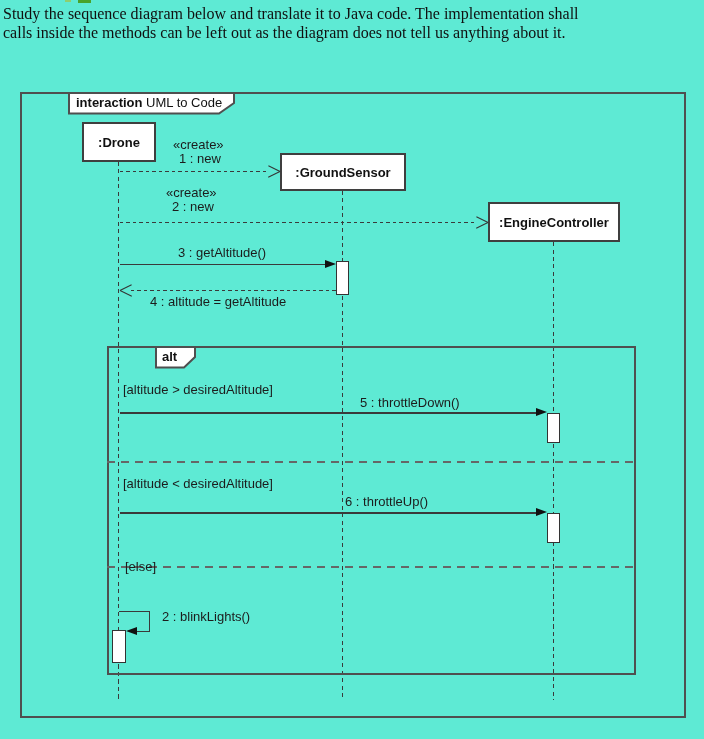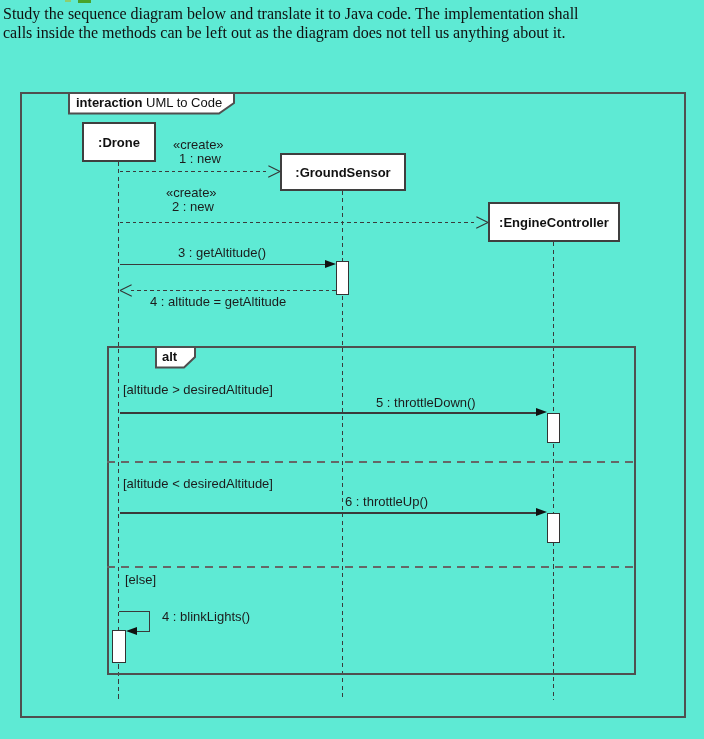--- a/index.html
+++ b/index.html
@@ -116,34 +116,34 @@
 
   <div class="altframe" style="left:107px; top:346px; width:529px; height:329px;"></div>
   <div class="pent" style="left:107px; top:346px;">
     <svg width="42" height="23">
       <polygon points="1,1 40,1 40,11 29,21.5 1,21.5" fill="#ffffff" stroke="#4f4f4f" stroke-width="2"></polygon>
     </svg>
     <div class="ptext" style="left:7px;"><b>alt</b></div>
   </div>
 
   <div class="lbl" style="left:123px; top:382px;">[altitude &gt; desiredAltitude]</div>
-  <div class="lbl" style="left:376px; top:395px;">5 : throttleDown()</div>
+  <div class="lbl" style="left:360px; top:395px;">5 : throttleDown()</div>
   <div class="solid-h" style="left:120px; top:412px; width:416px;"></div>
   <div class="farrR" style="left:536px; top:408.3px;"></div>
   <div class="activation" style="left:547px; top:413px; width:13px; height:30px;"></div>
   <div class="sep" style="left:107px; top:461px; width:529px;"></div>
 
   <div class="lbl" style="left:123px; top:476px;">[altitude &lt; desiredAltitude]</div>
   <div class="lbl" style="left:345px; top:494px;">6 : throttleUp()</div>
   <div class="solid-h" style="left:120px; top:512px; width:416px;"></div>
   <div class="farrR" style="left:536px; top:508.3px;"></div>
   <div class="activation" style="left:547px; top:513px; width:13px; height:30px;"></div>
   <div class="sep" style="left:107px; top:566px; width:529px;"></div>
 
-  <div class="lbl" style="left:125px; top:572px;">[else]</div>
-  <div class="lbl" style="left:162px; top:609px;">4 : blinkLights()</div>
+  <div class="lbl" style="left:125px; top:559px;">[else]</div>
+  <div class="lbl" style="left:162px; top:609px;">2 : blinkLights()</div>
   <div class="solid-h" style="left:119px; top:610.5px; width:31px;"></div>
   <div class="solid-v" style="left:148.5px; top:610.5px; height:21px;"></div>
   <div class="solid-h" style="left:136px; top:630.5px; width:14px;"></div>
   <div class="farrL" style="left:126px; top:626.8px;"></div>
   <div class="activation" style="left:112px; top:630px; width:14px; height:33px;"></div>
 
 </div>
 
 </body></html>

